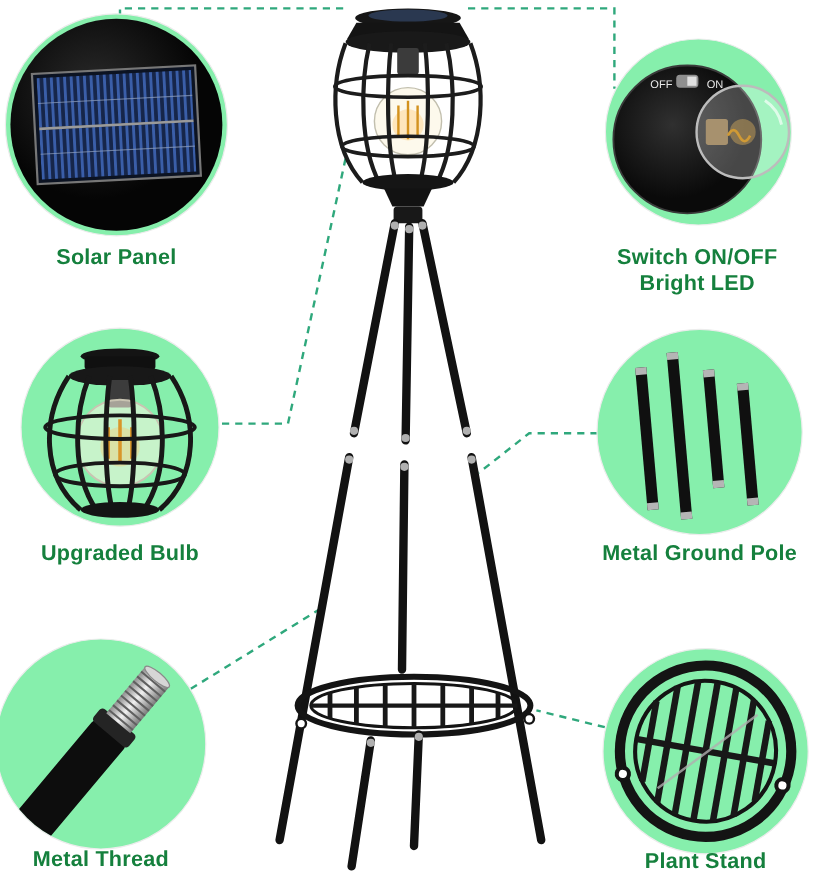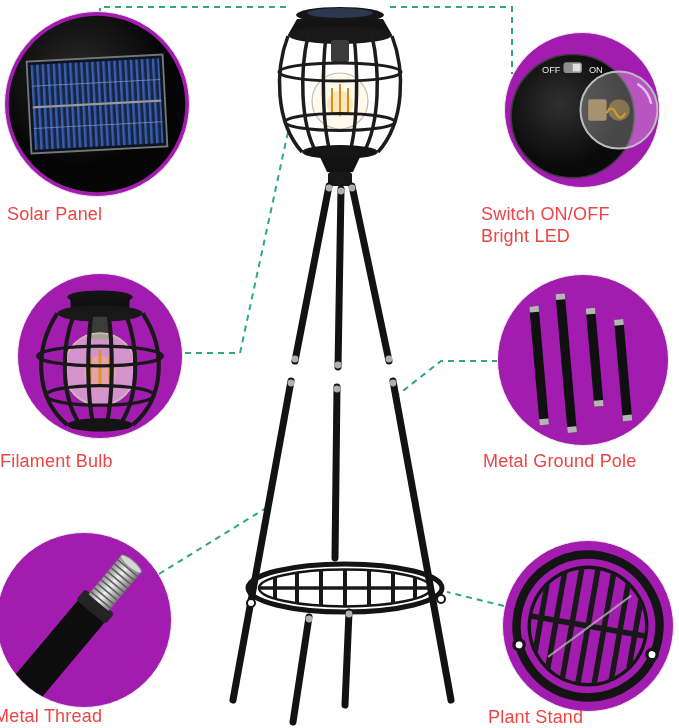--- a/index.html
+++ b/index.html
@@ -3,27 +3,27 @@
 <meta charset="utf-8">
 <style>
   html,body { margin:0; padding:0; background:#ffffff; }
   .page {
     position:relative; width:679px; height:728px; background:#ffffff;
     overflow:hidden; font-family:"Liberation Sans", sans-serif;
   }
   .scene { position:absolute; left:0; top:0; width:679px; height:728px; z-index:1; }
   .dash { fill:none; stroke-width:2; stroke-dasharray:6 5; }
   .callout {
-    position:absolute; border-radius:50%; overflow:hidden; background:#a21caf;
+    position:absolute; border-radius:50%; overflow:hidden; background:#86efac;
     border:1px solid #ececec; box-sizing:border-box; z-index:2;
   }
   .callout svg { width:100%; height:100%; display:block; }
   .label {
-    position:absolute; z-index:3; font-weight:normal;
-    font-size:18px; line-height:22px; color:#ef4444; letter-spacing:0.2px;
+    position:absolute; z-index:3; text-align:center; font-weight:bold;
+    font-size:18px; line-height:22px; color:#15803d; letter-spacing:0.2px;
   }
   .label span { display:block; }
   svg text { font-family:"Liberation Sans", sans-serif; }
 </style>
 </head>
 <body>
 
 <div class="page">
 
   <svg class="scene" viewBox="0 0 679 728">
@@ -182,21 +182,21 @@
         <path d="M44.8,24 C42,45 42,75 46,92"></path>
         <path d="M34.4,24 C26,45 26,75 38,92"></path>
         <path d="M24,24 C10,45 10,75 30,92"></path>
         <ellipse cx="50" cy="50" rx="38" ry="6" stroke-width="2"></ellipse>
         <ellipse cx="50" cy="74" rx="33" ry="6" stroke-width="2"></ellipse>
       </g>
       <ellipse cx="50" cy="92" rx="20" ry="4" fill="#141414"></ellipse>
     </svg>
   </div>
   <div class="label" style="left:0px; top:450px; width:200px;">
-    <span>Filament Bulb</span>
+    <span>Upgraded Bulb</span>
   </div>
 
   <div class="callout" style="left:497px; top:274px; width:172px; height:172px;">
     <svg viewBox="0 0 100 100">
       <g transform="rotate(-5 50 50)">
         <line x1="24" y1="16" x2="24" y2="86" stroke="#101010" stroke-width="5.5"></line>
         <line x1="24" y1="16" x2="24" y2="19.5" stroke="#b5b5b5" stroke-width="5.5"></line>
         <line x1="24" y1="82.5" x2="24" y2="86" stroke="#b5b5b5" stroke-width="5.5"></line>
         <line x1="40" y1="10" x2="40" y2="92" stroke="#101010" stroke-width="5.5"></line>
         <line x1="40" y1="10" x2="40" y2="13.5" stroke="#b5b5b5" stroke-width="5.5"></line>

